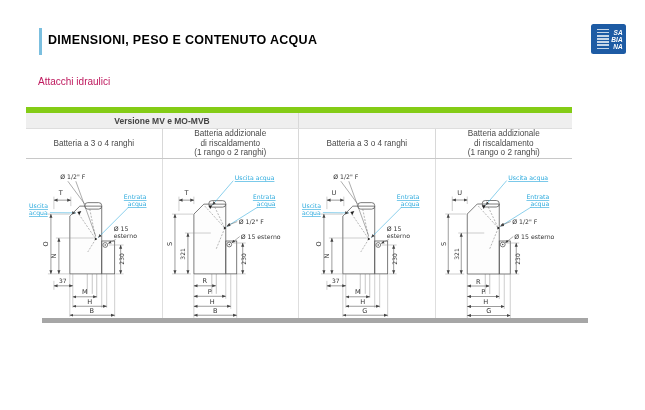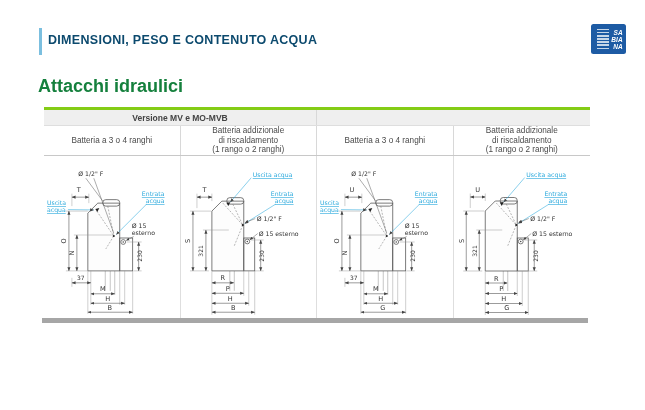--- a/index.html
+++ b/index.html
@@ -2,32 +2,32 @@
 <html><head>
 <meta charset="utf-8">
 <style>
   *{margin:0;padding:0;box-sizing:border-box}
   html,body{background:#fff}
   body{width:645px;height:410px;position:relative;overflow:hidden;
        font-family:"Liberation Sans",sans-serif;color:#4a4a4a}
 
   .accentbar{position:absolute;left:39px;top:28px;width:3px;height:27px;background:#7bbfdf}
   .page-title{position:absolute;left:48px;top:33px;font-size:12.5px;font-weight:bold;
-              color:#0c4a6e;letter-spacing:.3px}
+              color:#000000;letter-spacing:.3px}
   .logo{position:absolute;left:591px;top:24px;width:35px;height:30px;background:#1d5ba4;
         border-radius:2.5px;display:flex;align-items:center;justify-content:flex-end;
         padding:3px 3px 3px 4px}
   .logo-stripes{width:12px;height:20px;margin-right:2px;
         background:repeating-linear-gradient(180deg,rgba(255,255,255,.75) 0 1.4px,rgba(255,255,255,0) 1.4px 3.1px)}
   .logo-text{color:#fff;font-weight:bold;font-style:italic;font-size:6.5px;line-height:7px;
         text-align:right;letter-spacing:.2px}
   .logo-text span{display:block}
-  .section-title{position:absolute;left:38px;top:76px;font-size:18px;font-weight:bold;color:#15803d}
-
-  .tbl{position:absolute;left:44px;top:107px;width:546px;border-top:3px solid #84cc16}
+  .section-title{position:absolute;left:38px;top:76px;font-size:10px;font-weight:normal;color:#be185d}
+
+  .tbl{position:absolute;left:26px;top:107px;width:546px;border-top:6px solid #84cc16}
   .r1{display:flex;height:15px;background:#efefef}
   .gcell{width:273px;display:flex;align-items:center;justify-content:center;
          font-size:8.5px;font-weight:bold;color:#444}
   .gcell:first-child{border-right:1px solid #d8d8d8}
   .r2{display:flex;height:31px;border-top:1px solid #dedede;border-bottom:1px solid #c8c8c8}
   .ccell{width:141px;display:flex;flex-direction:column;align-items:center;justify-content:center;
          font-size:8.2px;line-height:9.6px;color:#4a4a4a;text-align:center}
   .ccell:not(:last-child){border-right:1px solid #d8d8d8}
   .r3{display:flex;height:164px}
   .dcell{width:136.5px;position:relative}

